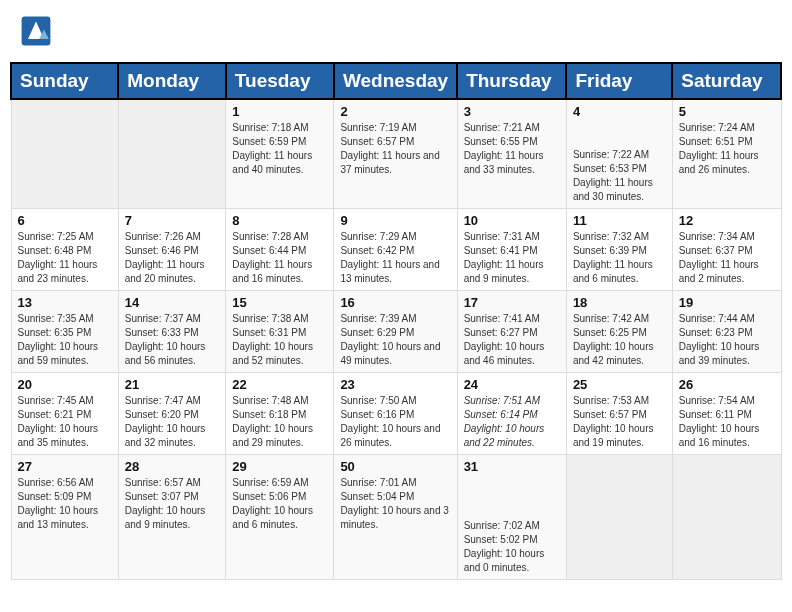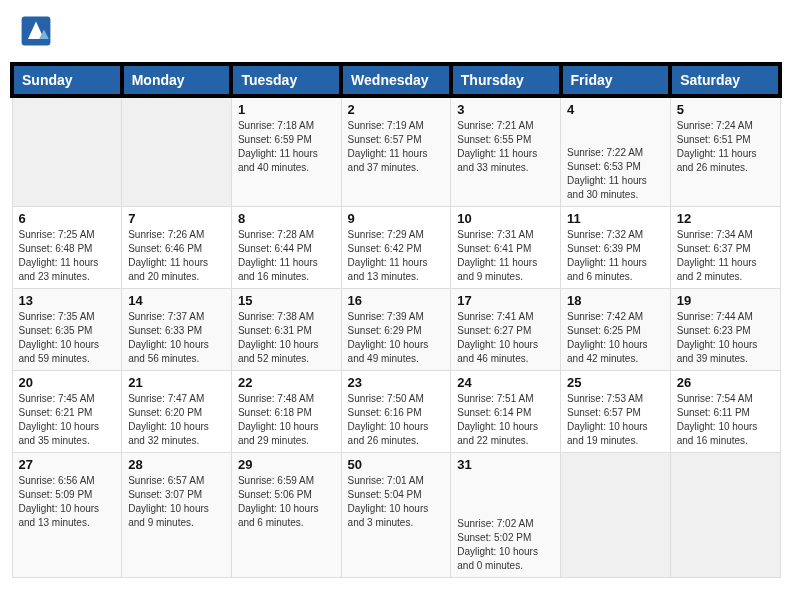--- a/index.html
+++ b/index.html
@@ -42,22 +42,22 @@
     .calendar {
       width: 100%;
       border-collapse: collapse;
       border: 1px solid #ccc;
     }
     .calendar th {
       background-color: #2563a8;
       color: #fff;
       text-align: left;
       padding: 6px 8px;
-      font-size: 14px;
-      border: 4px solid #000000;
+      font-size: 19px;
+      border: 2px solid #000000;
     }
     .calendar td {
       vertical-align: top;
       padding: 4px 6px;
       border: 1px solid #ddd;
       font-size: 10.5px;
       color: #333;
       width: calc(100% / 7);
       min-height: 80px;
       background: #fff;
@@ -260,21 +260,21 @@
 Daylight: 10 hours and 29 minutes.</div>
         </td>
         <td>
           <span class="day-num">23</span>
           <div class="day-info" style="white-space: pre-line;">Sunrise: 7:50 AM
 Sunset: 6:16 PM
 Daylight: 10 hours and 26 minutes.</div>
         </td>
         <td>
           <span class="day-num">24</span>
-          <div class="day-info" style="white-space: pre-line;">Sunrise: 7:51 AM
+          <div class="day-info" style="white-space: pre-line; font-style: italic;">Sunrise: 7:51 AM
 Sunset: 6:14 PM
 Daylight: 10 hours and 22 minutes.</div>
         </td>
         <td>
           <span class="day-num">25</span>
           <div class="day-info" style="white-space: pre-line;">Sunrise: 7:53 AM
 Sunset: 6:57 PM
 Daylight: 10 hours and 19 minutes.</div>
         </td>
         <td>

